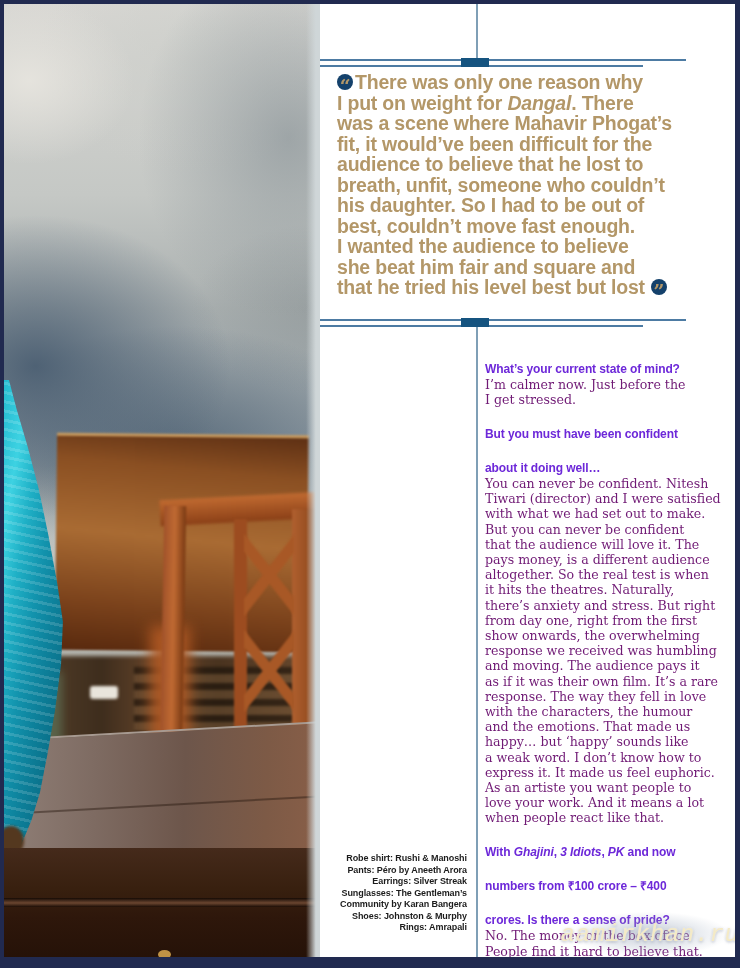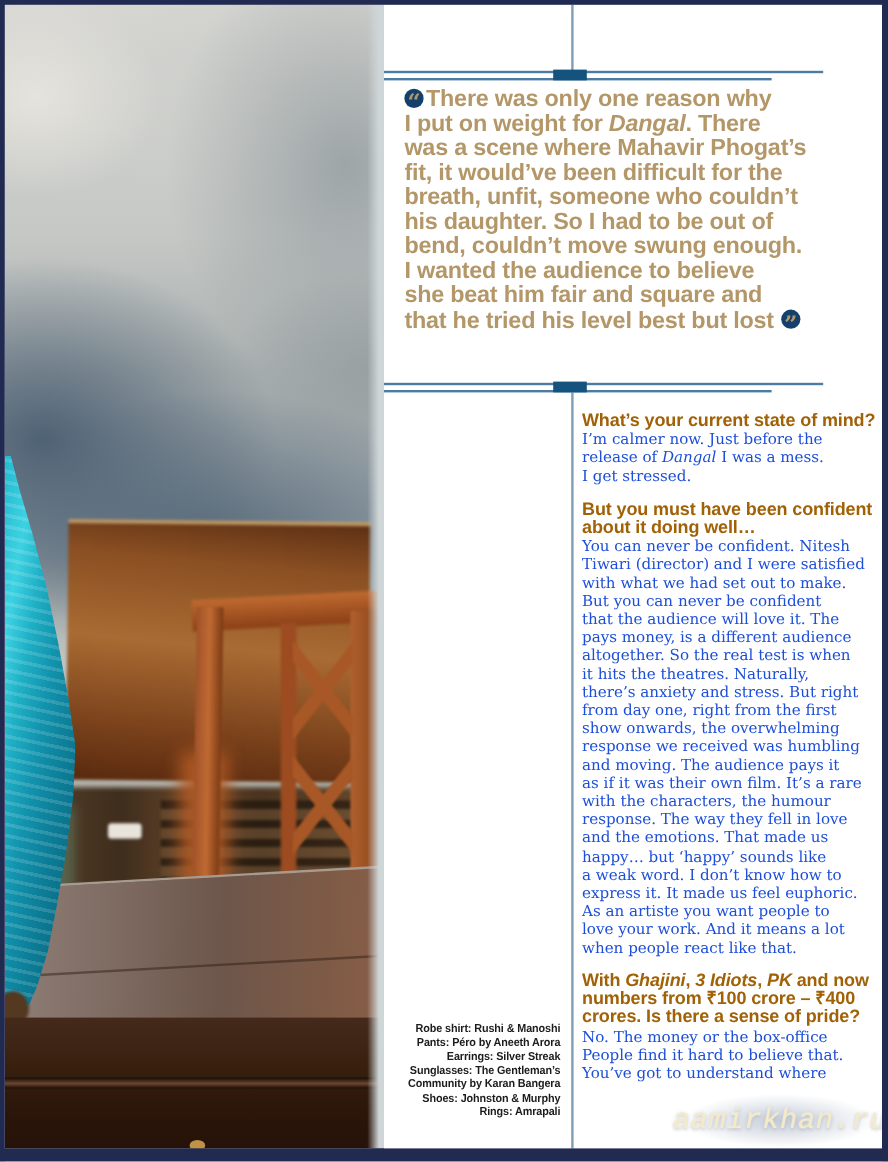--- a/index.html
+++ b/index.html
@@ -75,23 +75,23 @@
   .pull-quote .tline{white-space:nowrap;}
   .q-icon{display:inline-flex;align-items:center;justify-content:center;
     width:16px;height:16px;border-radius:50%;background:#14416b;color:#b39768;
     font:700 19px/1 "DejaVu Serif",serif;overflow:hidden;vertical-align:1px;}
   .q-icon span{transform:translateY(5px);}
   .q-open{margin-right:2px;} .q-close{margin-left:6px;}
 
   
   .interview{position:absolute;left:485px;top:343px;width:240px;z-index:5;}
   .qa-section{margin-bottom:13px;}
-  .question .tline{white-space:nowrap;color:#a16207;font-weight:700;
-    font-size:15px;line-height:15.2px;letter-spacing:-.1px;}
-  .answer .tline{white-space:nowrap;color:#1d4ed8;
+  .question .tline{white-space:nowrap;color:#6d28d9;font-weight:700;
+    font-size:12px;line-height:15.2px;letter-spacing:-.1px;margin-top:19px;}
+  .answer .tline{white-space:nowrap;color:#701a75;
     font-family:"DejaVu Serif","Liberation Serif",serif;font-size:12.6px;line-height:15.2px;}
 
   
   .credits{position:absolute;right:273px;top:852px;text-align:right;z-index:5;
     transform:scaleX(.94);transform-origin:right top;}
   .credits .tline{white-space:nowrap;color:#1c1c1c;font-weight:700;
     font-size:9.6px;line-height:11.5px;letter-spacing:-.1px;}
 
   
   .watermark{position:absolute;left:572px;top:912px;width:156px;height:44px;z-index:30;
@@ -149,39 +149,39 @@
   <div class="vrule" style="left:476px;top:327px;height:630px;"></div>
 
   <div class="pull-quote">
     <div id="quote-lines">
         <div class="tline"><span class="q-icon q-open">
             <span>“</span>
           </span>There was only one reason why</div>
         <div class="tline">I put on weight for <i>Dangal</i>. There</div>
         <div class="tline">was a scene where Mahavir Phogat’s</div>
         <div class="tline">fit, it would’ve been difficult for the</div>
+        <div class="tline">audience to believe that he lost to</div>
         <div class="tline">breath, unfit, someone who couldn’t</div>
         <div class="tline">his daughter. So I had to be out of</div>
-        <div class="tline">bend, couldn’t move swung enough.</div>
+        <div class="tline">best, couldn’t move fast enough.</div>
         <div class="tline">I wanted the audience to believe</div>
         <div class="tline">she beat him fair and square and</div>
         <div class="tline">that he tried his level best but lost<span class="q-icon q-close">
             <span>”</span>
           </span></div>
       </div>
   </div>
 
   <div class="interview" id="interview-col">
       <div class="qa-section">
         <div class="question">
           <div class="tline">What’s your current state of mind?</div>
         </div>
         <div class="answer">
           <div class="tline">I’m calmer now. Just before the</div>
-          <div class="tline">release of <i>Dangal</i> I was a mess.</div>
           <div class="tline">I get stressed.</div>
         </div>
       </div>
       <div class="qa-section">
         <div class="question">
           <div class="tline">But you must have been confident</div>
           <div class="tline">about it doing well…</div>
         </div>
         <div class="answer">
           <div class="tline">You can never be confident. Nitesh</div>
@@ -191,22 +191,22 @@
           <div class="tline">that the audience will love it. The</div>
           <div class="tline">pays money, is a different audience</div>
           <div class="tline">altogether. So the real test is when</div>
           <div class="tline">it hits the theatres. Naturally,</div>
           <div class="tline">there’s anxiety and stress. But right</div>
           <div class="tline">from day one, right from the first</div>
           <div class="tline">show onwards, the overwhelming</div>
           <div class="tline">response we received was humbling</div>
           <div class="tline">and moving. The audience pays it</div>
           <div class="tline">as if it was their own film. It’s a rare</div>
+          <div class="tline">response. The way they fell in love</div>
           <div class="tline">with the characters, the humour</div>
-          <div class="tline">response. The way they fell in love</div>
           <div class="tline">and the emotions. That made us</div>
           <div class="tline">happy… but ‘happy’ sounds like</div>
           <div class="tline">a weak word. I don’t know how to</div>
           <div class="tline">express it. It made us feel euphoric.</div>
           <div class="tline">As an artiste you want people to</div>
           <div class="tline">love your work. And it means a lot</div>
           <div class="tline">when people react like that.</div>
         </div>
       </div>
       <div class="qa-section">

